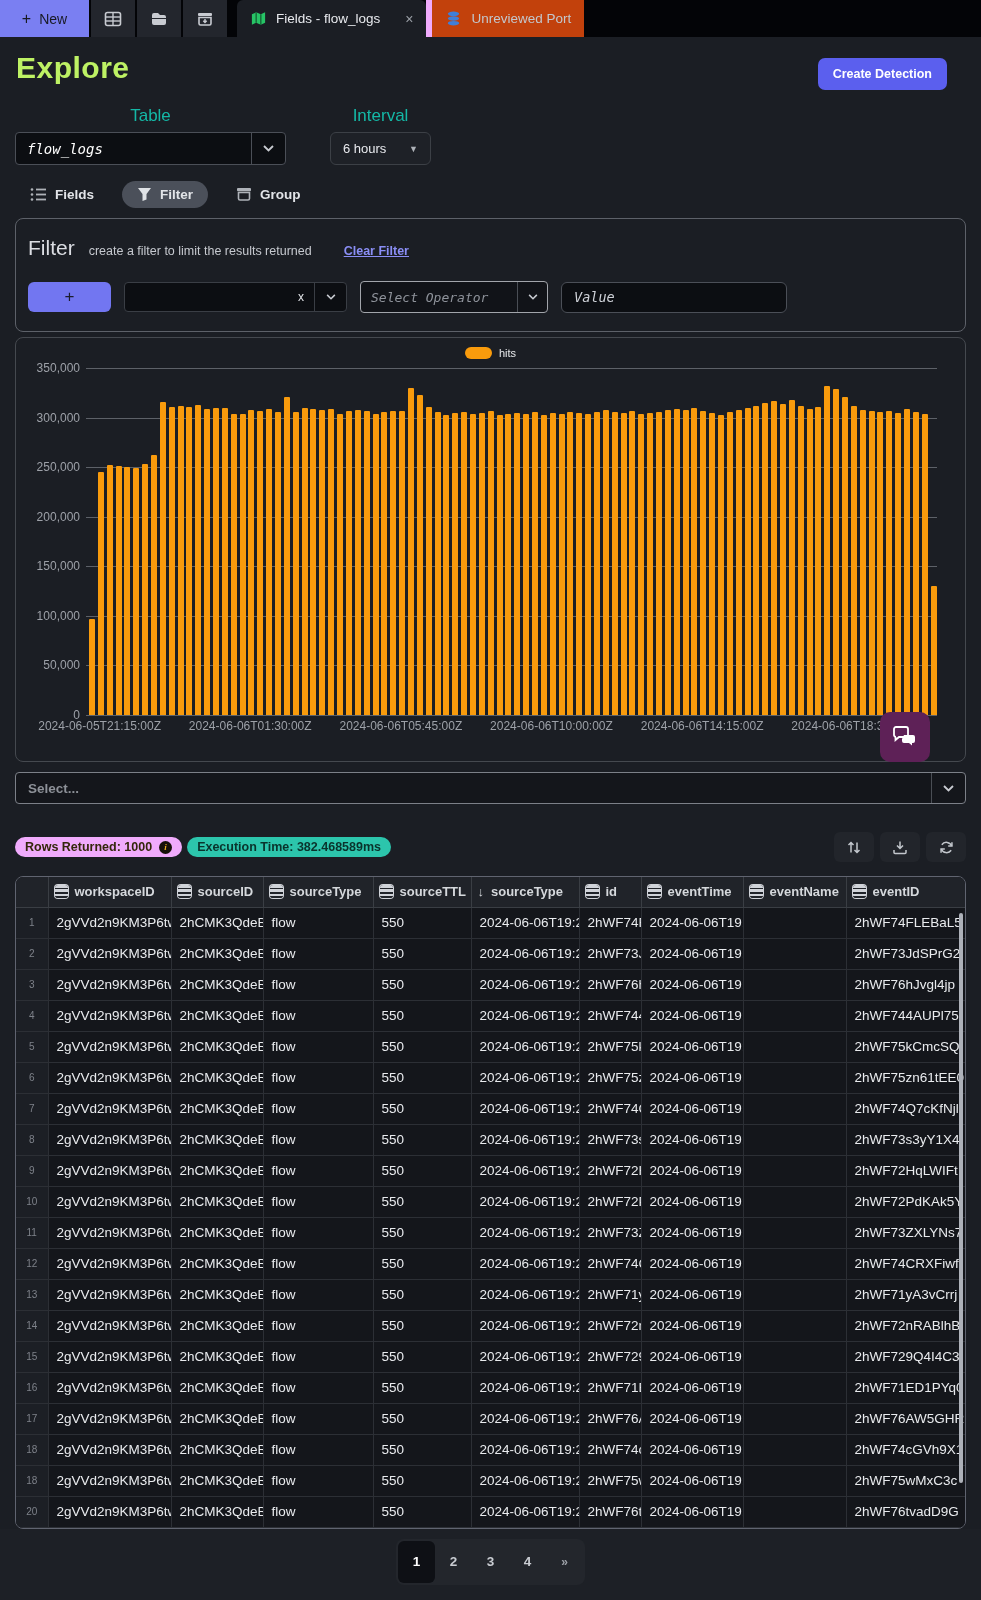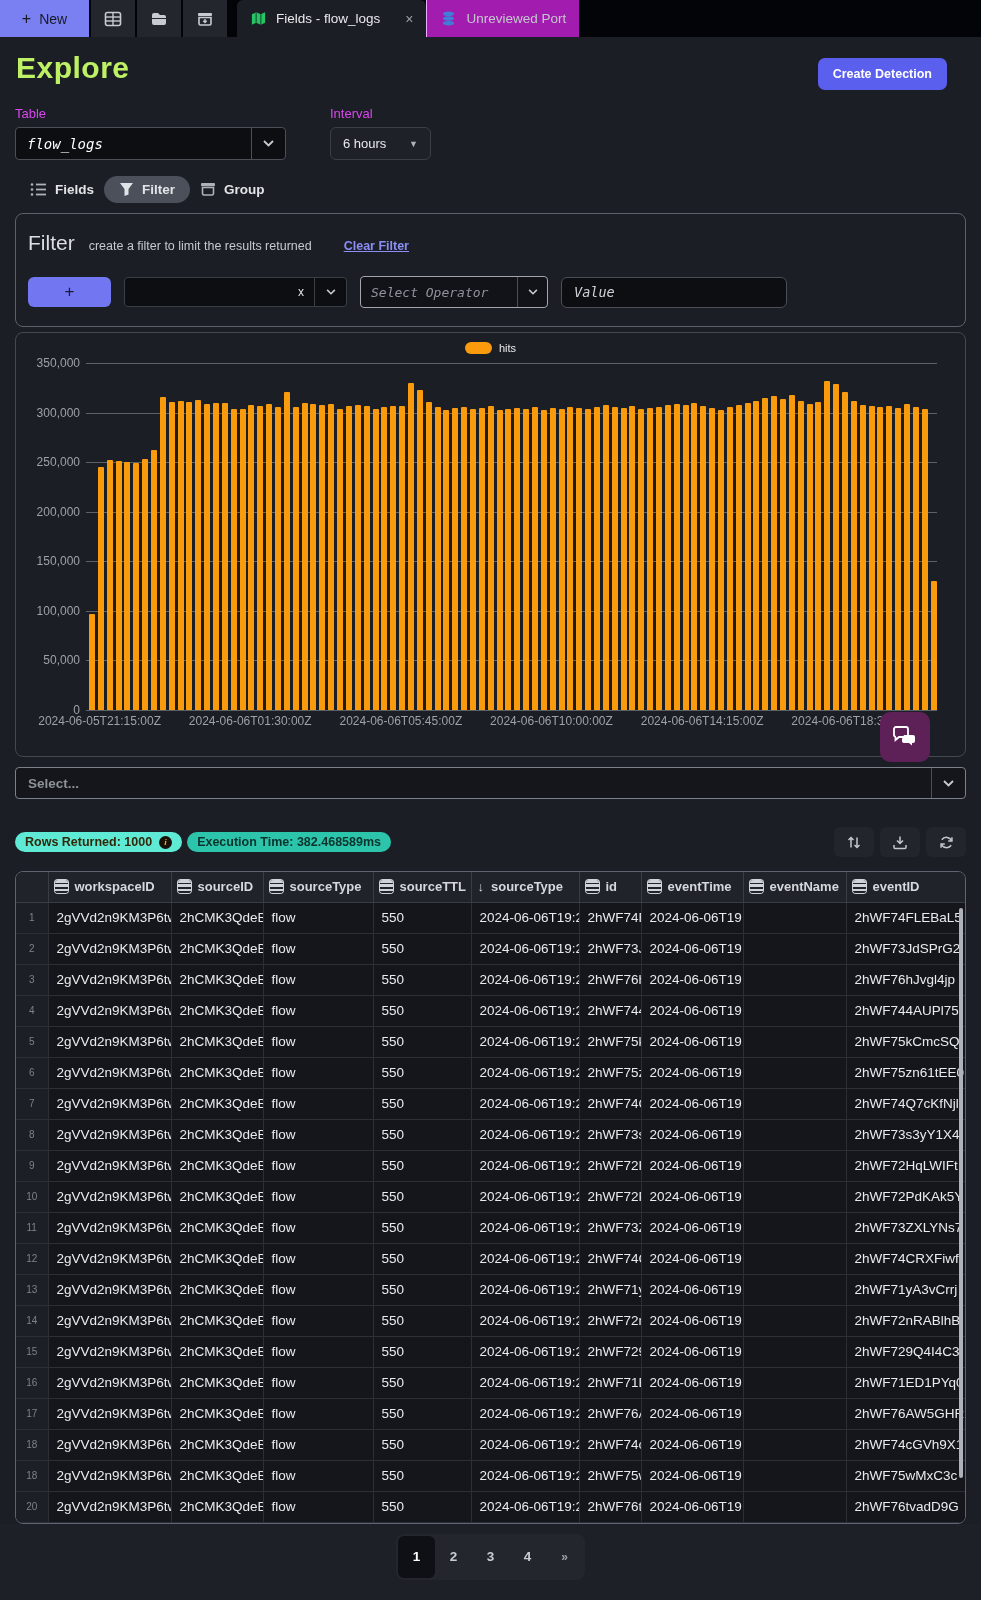--- a/index.html
+++ b/index.html
@@ -14,48 +14,48 @@
   
   .tabbar { display:flex; align-items:stretch; height:37px; background:#030407; }
   .new-btn { display:flex; align-items:center; justify-content:center; gap:8px; width:89px;
     background:#7a7ff2; color:#181a24; font-size:14px; cursor:pointer; }
   .new-btn .plus { font-size:16px; font-weight:400; }
   .win-btn { width:44px; display:flex; align-items:center; justify-content:center;
     background:#23262d; margin-left:2px; cursor:pointer; }
   .win-btn svg { display:block; }
   .tab { display:flex; align-items:center; gap:9px; padding:0 13px; font-size:13.5px; cursor:pointer; }
   .tab.active { background:#1b1e24; margin-left:10px; border-radius:6px 6px 0 0; color:#e8eaee; }
-  .tab.inactive { background:#a21caf; color:#c3c7cd; border-left:1px solid #f0abfc;align-items:center; }
+  .tab.inactive { background:#c2410c; color:#c3c7cd; border-left:6px solid #f0abfc;align-items:center; }
   .tab .close { color:#9ba0a7; font-size:14px; margin-left:16px; }
 
   
   .page-head { display:flex; justify-content:space-between; align-items:flex-start; padding:14px 34px 0 16px; }
   .page-title { font-size:30px; font-weight:bold; color:#bef264; letter-spacing:.5px; }
   .create-btn { background:#5b5fee; color:#fff; font-size:12.5px; font-weight:bold;
     padding:9px 15px; border-radius:7px; border:none; cursor:pointer; margin-top:7px; }
 
   
   .controls { display:flex; gap:44px; margin:16px 0 0 15px; }
-  .ctl-label { font-size:13px; color:#d946ef; margin-bottom:6px; }
+  .ctl-label { font-size:17px; color:#14b8a6; margin-bottom:6px;text-align:center; }
   .table-select { width:271px; height:33px; display:flex; background:#0c0e12;
     border:1px solid #4b4f57; border-radius:4px; overflow:hidden; cursor:pointer; }
   .table-select .val { flex:1; display:flex; align-items:center; padding-left:11px; font-size:14px; color:#fff; }
   .sel-chev { width:34px; display:flex; align-items:center; justify-content:center; border-left:1px solid #4b4f57; color:#c8cbd1; }
   .tr-wrap { display:flex; gap:4px; }
   .time-range { height:33px; display:flex; align-items:center; gap:8px; padding:0 10px;
     border:1px solid #9b9ea5; border-radius:4px; background:#14161b; cursor:pointer; }
   .time-range .val { font-size:13px; color:#e8eaec; }
   .sq-btn { height:33px; width:40px; display:flex; align-items:center; justify-content:center;
     background:#2a2d34; border:none; border-radius:5px; cursor:pointer; color:#c8cbd1; }
   .interval { height:33px; min-width:101px; display:flex; align-items:center; justify-content:space-between;
     gap:14px; padding:0 12px; background:#1e2127; border:1px solid #3c4046; border-radius:6px; font-size:13px; cursor:pointer; }
   .caret { font-size:9px; color:#aeb2b8; }
 
   
-  .mode-row { display:flex; align-items:center; gap:10px; margin:15px 8px 0 30px; height:28px; }
+  .mode-row { display:flex; align-items:center; gap:28px; margin:15px 8px 0 30px; height:28px; }
   .mode { display:flex; align-items:center; gap:8px; font-size:13.5px; font-weight:bold; color:#e2e4e8; cursor:pointer; }
   .mode.pill { background:#4b505a; border-radius:15px; padding:6px 15px; }
 
   
   .filter-panel { width:951px; margin:10px 0 0 15px; border:1px solid #5d6169; border-radius:8px; padding:17px 12px 18px 12px; }
   .fp-head { display:flex; align-items:baseline; gap:14px; }
   .fp-title { font-size:21px; color:#dcdee3; }
   .fp-sub { font-size:12.5px; color:#c6c9cf; }
   .fp-clear { font-size:12.5px; font-weight:bold; color:#8a8ef5; text-decoration:underline; margin-left:18px; cursor:pointer; }
   .fp-row { display:flex; align-items:center; gap:13px; margin-top:21px; }
@@ -97,21 +97,21 @@
 
   
   .big-select { width:951px; height:32px; margin:10px 0 0 15px; display:flex; align-items:center;
     background:#14161b; border:1px solid #7c8088; border-radius:4px; cursor:pointer; }
   .big-select .ph { flex:1; font-size:13.5px; font-weight:bold; color:#8d9198; padding-left:12px; }
   .big-select .chev { width:34px; align-self:stretch; display:flex; align-items:center; justify-content:center;
     border-left:1px solid #4a4e55; color:#c9ccd2; font-size:12px; }
   .badge-row { display:flex; align-items:center; margin:28px 15px 0 15px; }
   .badge { display:flex; align-items:center; gap:7px; height:20px; border-radius:10px;
     padding:0 10px; font-size:12.5px; font-weight:bold; }
-  .badge.yellow { background:#5eead4; color:#33270a; }
+  .badge.yellow { background:#f0abfc; color:#33270a; }
   .badge.teal { background:#2cc5ac; color:#0a332c; margin-left:5px; }
   .info-dot { width:13px; height:13px; border-radius:50%; background:#17110a; color:#eeb022;
     font-size:9px; font-weight:bold; display:flex; align-items:center; justify-content:center;
     font-family:"Liberation Serif", serif; font-style:italic; }
   .badge-row .spacer { flex:1; }
   .icon-btn { width:40px; height:30px; background:#22252b; border:none; border-radius:6px;
     display:flex; align-items:center; justify-content:center; margin-left:6px; color:#c3c7cd; cursor:pointer; }
 
   
   .tbl-wrap { position:relative; width:951px; margin:14px 0 0 15px; border:1px solid #606470;

